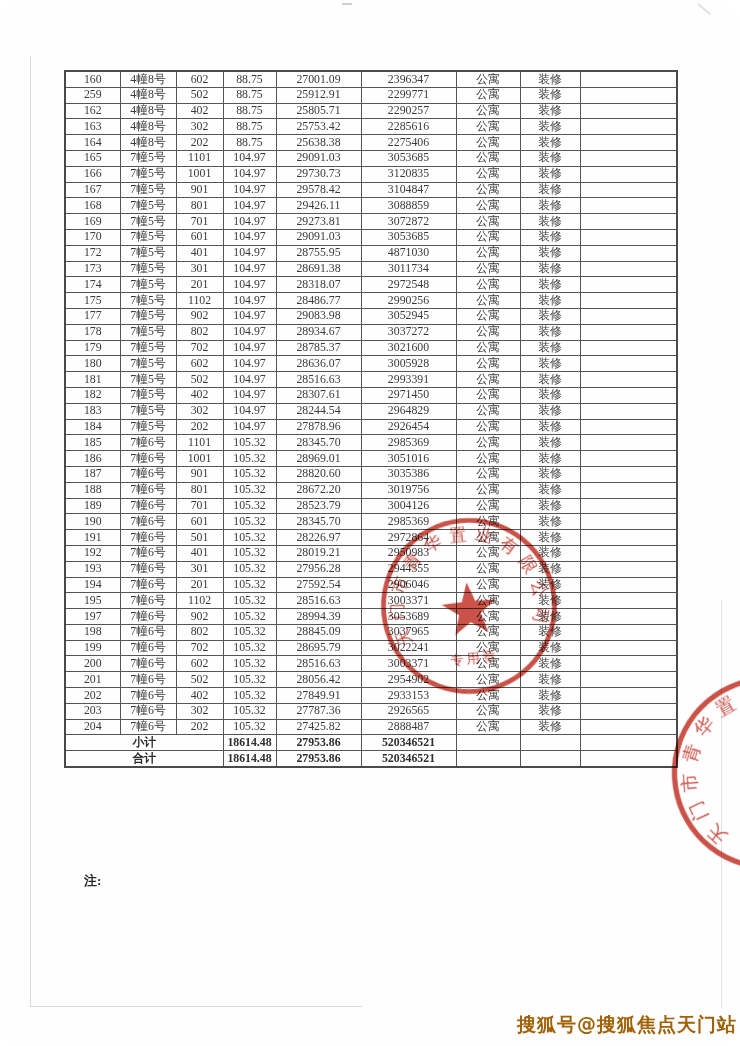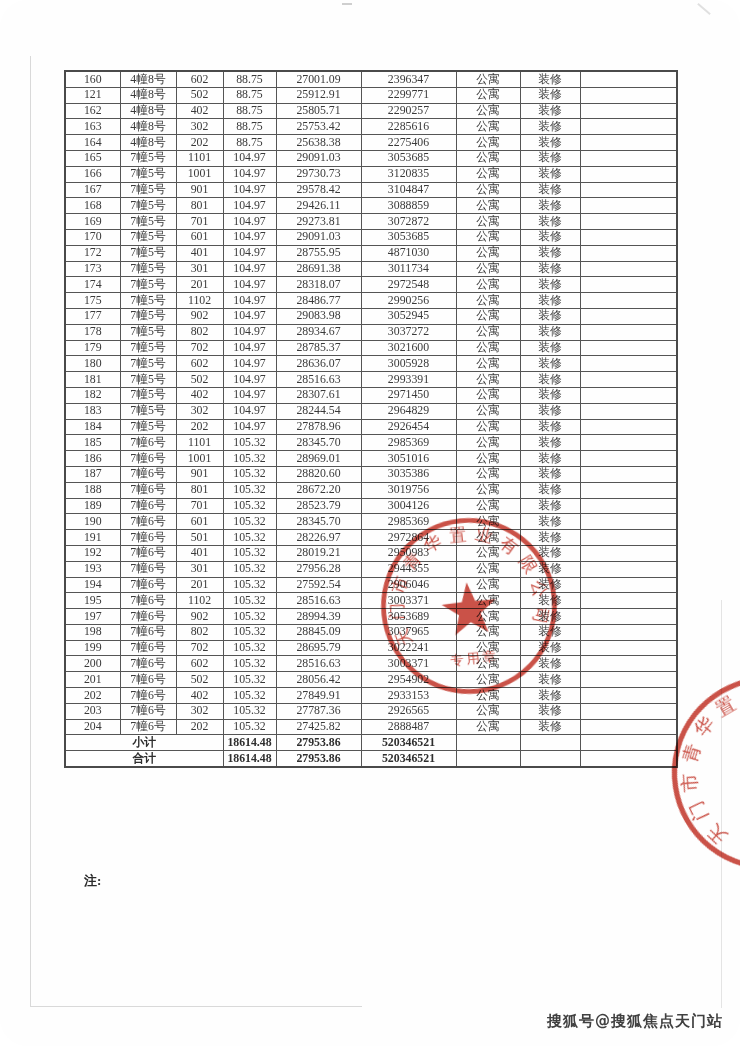--- a/index.html
+++ b/index.html
@@ -54,24 +54,24 @@
     pointer-events:none;
   }
   .stamp svg{display:block;width:100%;height:100%;overflow:visible;}
   .stamp text{fill:currentColor;font-family:"DejaVu Sans",sans-serif;}
   .arc-text{font-size:18px;letter-spacing:8px;}
   .seal-label{font-size:14px;letter-spacing:3px;}
   .stamp-main{left:374px;top:511px;width:190px;height:190px;transform:rotate(-6deg);}
   .stamp-edge{left:664px;top:668px;width:210px;height:210px;transform:rotate(-30deg);}
   
   .watermark{
-    position:absolute;right:17px;top:1012px;
+    position:absolute;right:3px;top:1012px;
     font-family:"DejaVu Sans","Liberation Sans",sans-serif;
-    font-size:15px;font-weight:bold;
-    color:#404040;
+    font-size:19px;font-weight:bold;
+    color:#a16207;
     letter-spacing:1px;
   }
 </style>
 </head>
 <body>
 
 <div class="page">
 
   <div class="scan-line scan-left"></div>
   <div class="scan-line scan-bottom"></div>
@@ -97,21 +97,21 @@
           <td>4幢8号</td>
           <td>602</td>
           <td>88.75</td>
           <td>27001.09</td>
           <td>2396347</td>
           <td>公寓</td>
           <td>装修</td>
           <td></td>
         </tr>
         <tr>
-          <td>121</td>
+          <td>259</td>
           <td>4幢8号</td>
           <td>502</td>
           <td>88.75</td>
           <td>25912.91</td>
           <td>2299771</td>
           <td>公寓</td>
           <td>装修</td>
           <td></td>
         </tr>
         <tr>

